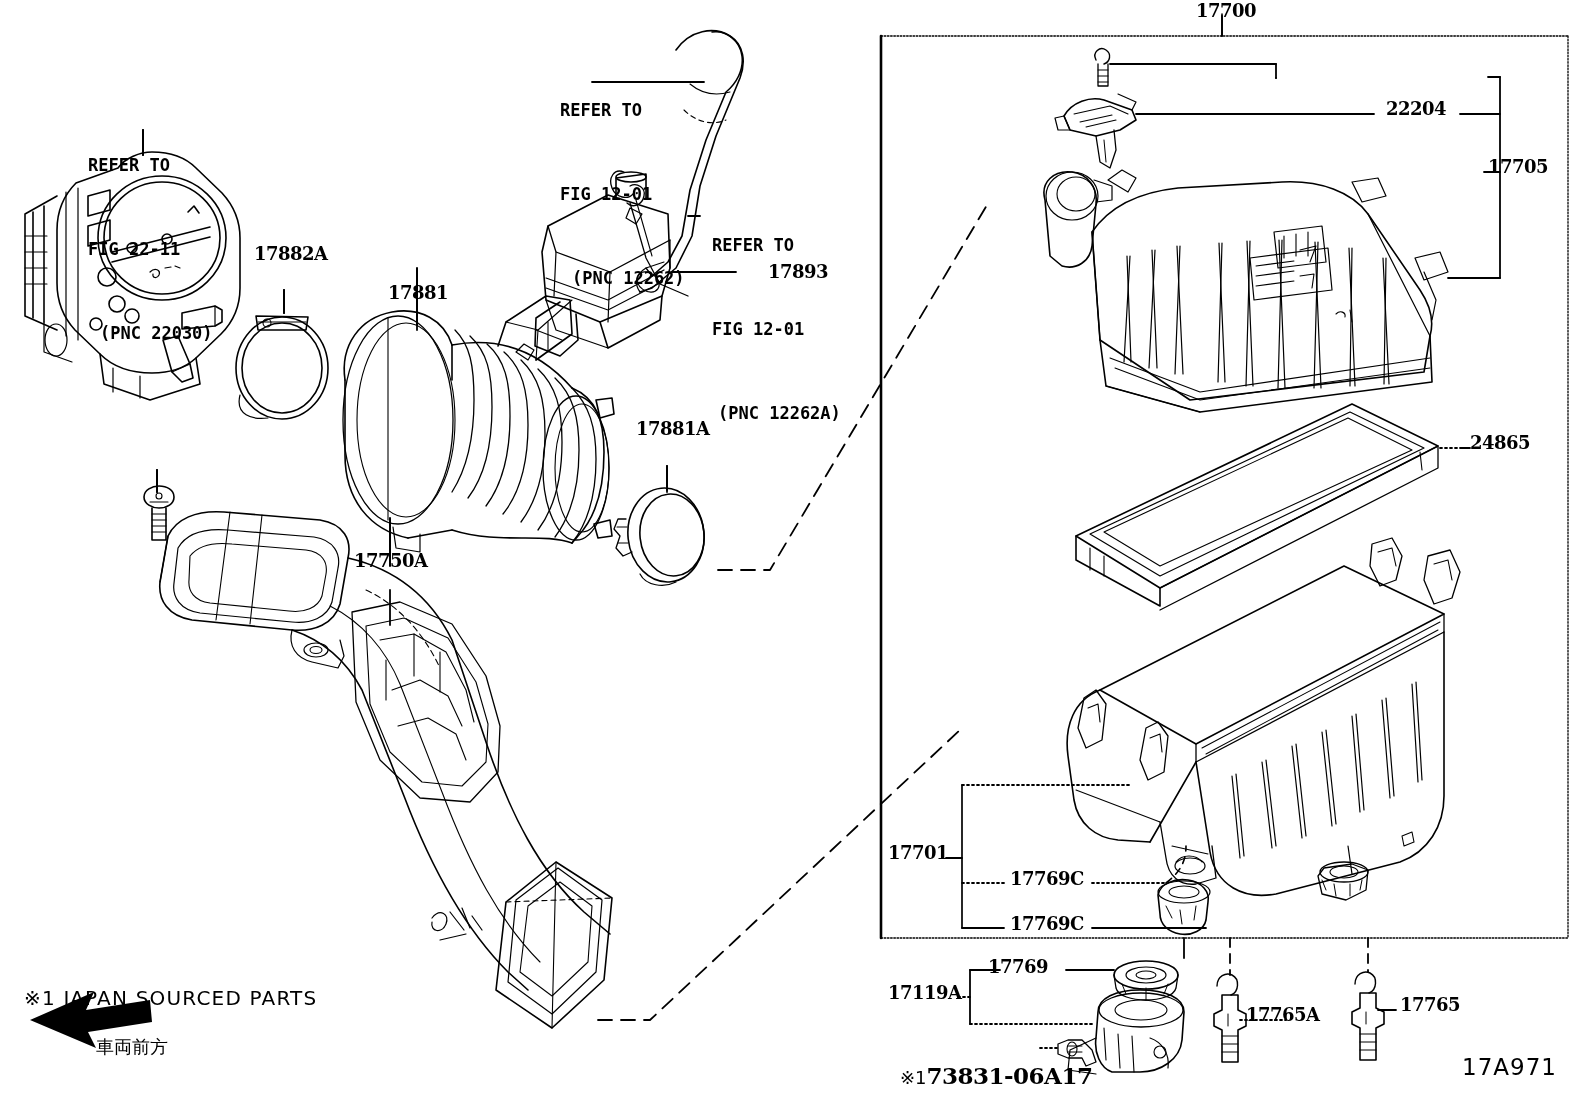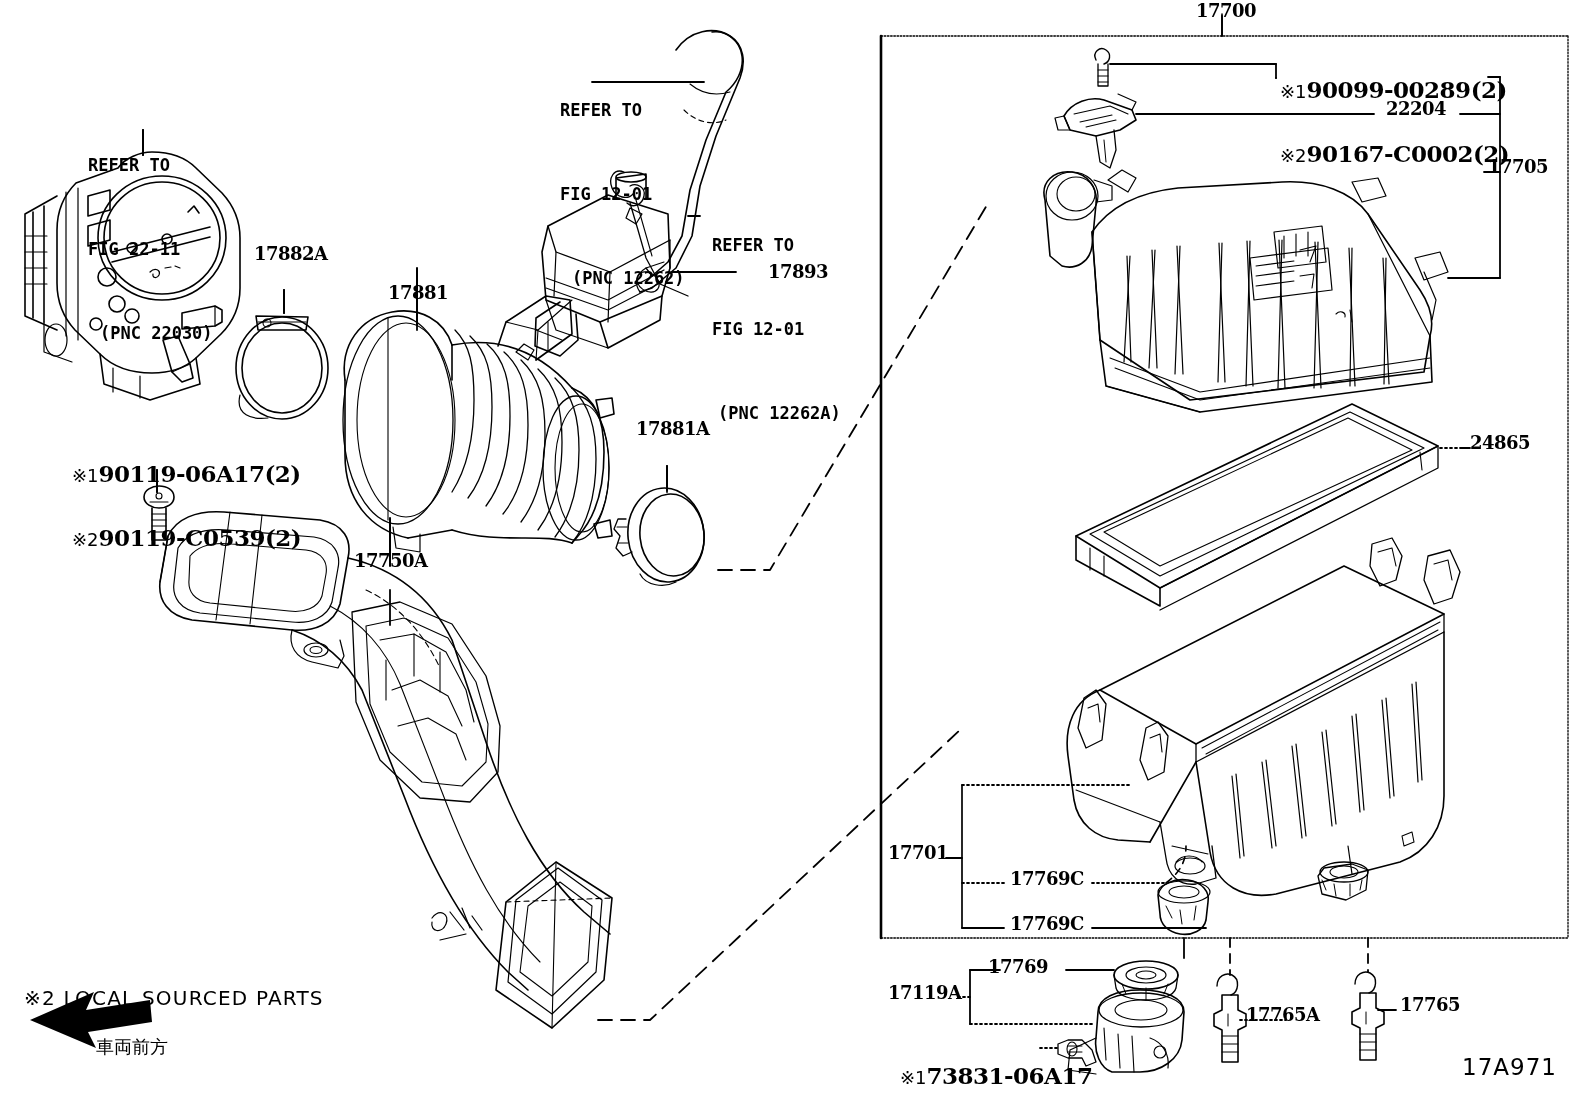--- a/index.html
+++ b/index.html
@@ -553,47 +553,31 @@
   <div class="lbl pn" style="left:888px;top:984px;">17119A</div>
   <div class="lbl pn" style="left:988px;top:958px;">17769</div>
   <div class="lbl pn" style="left:1246px;top:1006px;">17765A</div>
   <div class="lbl pn" style="left:1400px;top:996px;">17765</div>
   <div class="lbl pn" style="left:254px;top:245px;">17882A</div>
   <div class="lbl pn" style="left:388px;top:284px;">17881</div>
   <div class="lbl pn" style="left:636px;top:420px;">17881A</div>
   <div class="lbl pn" style="left:768px;top:263px;">17893</div>
   <div class="lbl pn" style="left:354px;top:552px;">17750A</div>
 
-  <div class="lbl" style="left:1280px;top:40px;">
-    <div class="nowrap">
-      <span class="mark">※1</span><span class="pn-sm">90099-00289(2)</span>
-    </div>
-    <div class="nowrap" style="margin-top:2px;">
-      <span class="mark">※2</span><span class="pn-sm">90167-C0002(2)</span>
-    </div>
-  </div>
-
-  <div class="lbl" style="left:72px;top:424px;">
-    <div class="nowrap">
-      <span class="mark">※1</span><span class="pn-sm">90119-06A17(2)</span>
-    </div>
-    <div class="nowrap" style="margin-top:2px;">
-      <span class="mark">※2</span><span class="pn-sm">90119-C0539(2)</span>
-    </div>
-  </div>
+
 
   <div class="lbl" style="left:900px;top:1026px;">
     <div class="nowrap">
       <span class="mark">※1</span><span class="pn-sm">73831-06A17</span>
     </div>
     
   </div>
 
   <div class="lbl legend" style="left:24px;top:926px;">
-    <div class="nowrap"><span>※2</span> <span>LOCAL SOURCED PARTS</span></div>
+    <div class="nowrap"><span>※1</span> <span>JAPAN SOURCED PARTS</span></div>
   </div>
 
   <div class="lbl" style="left:96px;top:996px;">
     <div class="jp">車両前方</div>
     <div class="legend" style="letter-spacing:1px;">VEHICLE FRONT SIDE</div>
   </div>
 
   <div class="lbl figid" style="left:1462px;top:1054px;">17A971</div>
 
 </div>

